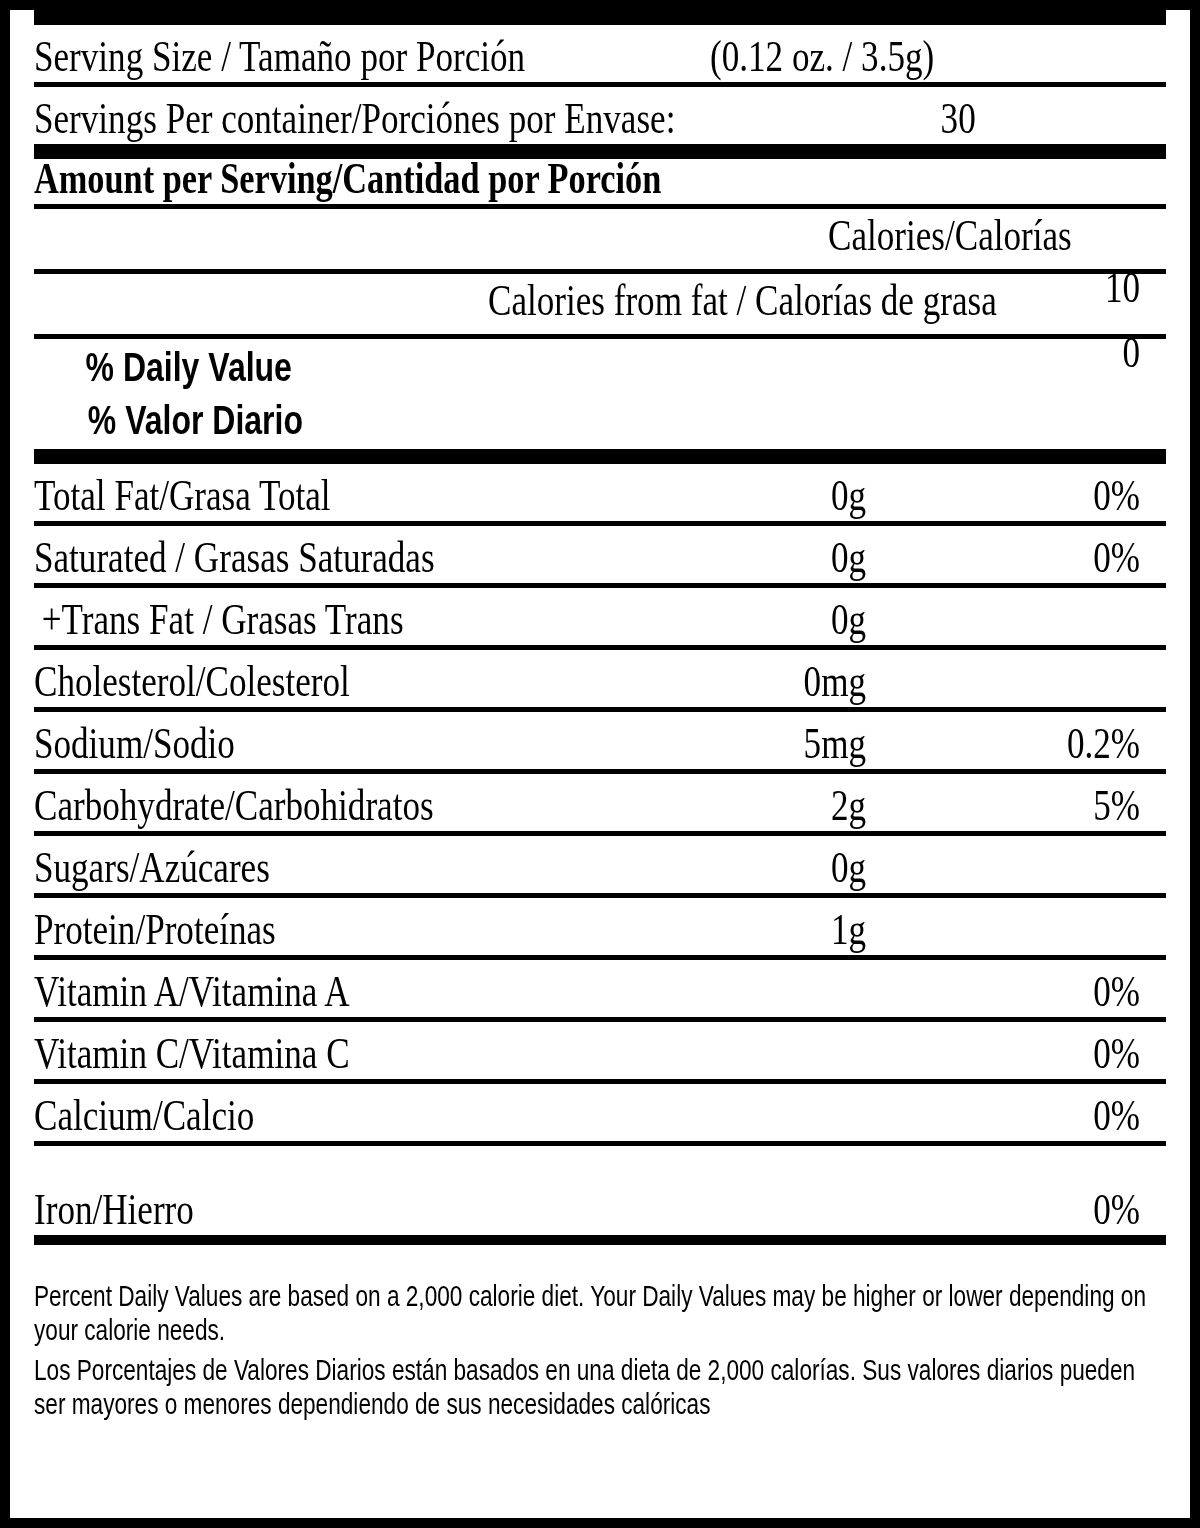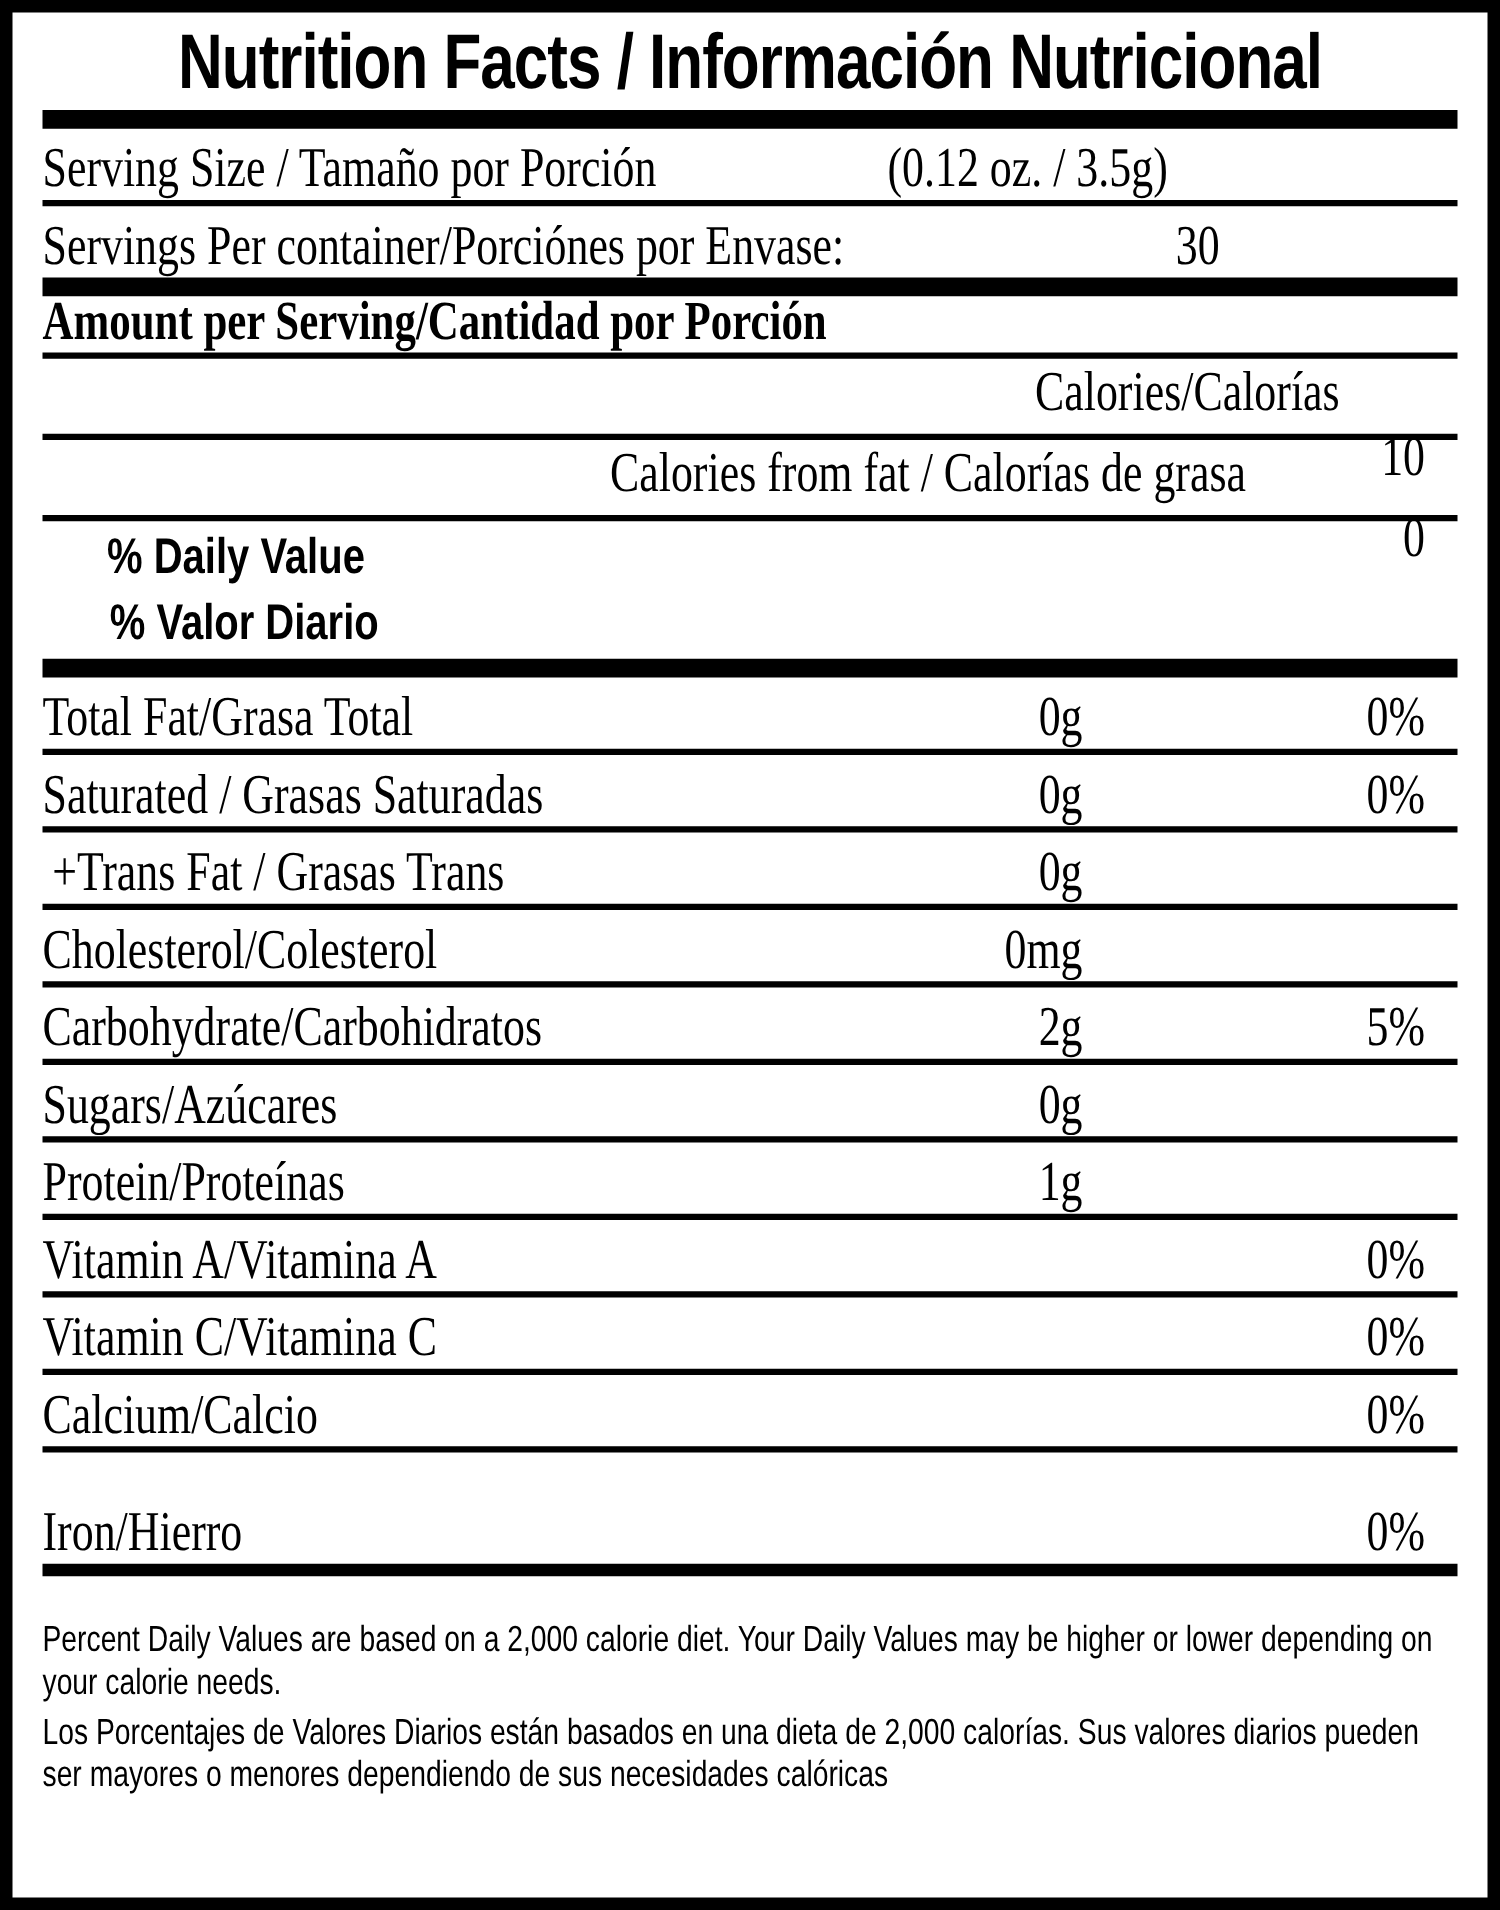--- a/index.html
+++ b/index.html
@@ -35,23 +35,20 @@
   .foot{padding-top:14px;margin-top:20px;}
   .foot-inner{width:1452px;transform:scaleX(0.78);transform-origin:left top;
        font-size:29px;line-height:34px;}
   .foot-inner p{margin:0 0 6px 0;}
 </style>
 </head>
 <body>
 
 <div class="label">
 
-  <div class="title-wrap">
-    <div class="title">Nutrition Facts / Información Nutricional</div>
-  </div>
 
   <div class="inner">
 
     <div class="bar"></div>
 
     <div class="row">
       <span class="lbl">Serving Size / Tamaño por Porción</span>
       <span class="val">(0.12 oz. / 3.5g)</span>
       <span class="pct"></span>
     </div>
@@ -106,20 +103,25 @@
     <span class="lbl">+Trans Fat / Grasas Trans</span>
     <span class="val">0g</span>
     <span class="pct"></span>
   </div>
         <div class="row">
     <span class="lbl">Cholesterol/Colesterol</span>
     <span class="val">0mg</span>
     <span class="pct"></span>
   </div>
         <div class="row">
+    <span class="lbl">Sodium/Sodio</span>
+    <span class="val">5mg</span>
+    <span class="pct">0.2%</span>
+  </div>
+        <div class="row">
     <span class="lbl">Carbohydrate/Carbohidratos</span>
     <span class="val">2g</span>
     <span class="pct">5%</span>
   </div>
         <div class="row">
     <span class="lbl">Sugars/Azúcares</span>
     <span class="val">0g</span>
     <span class="pct"></span>
   </div>
         <div class="row">

